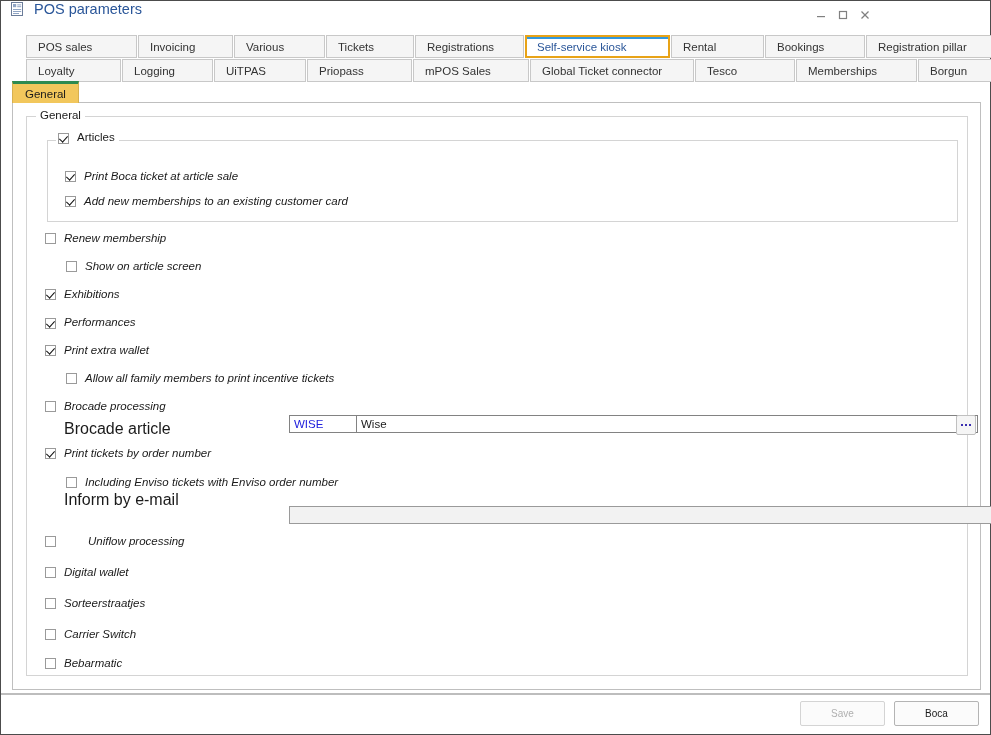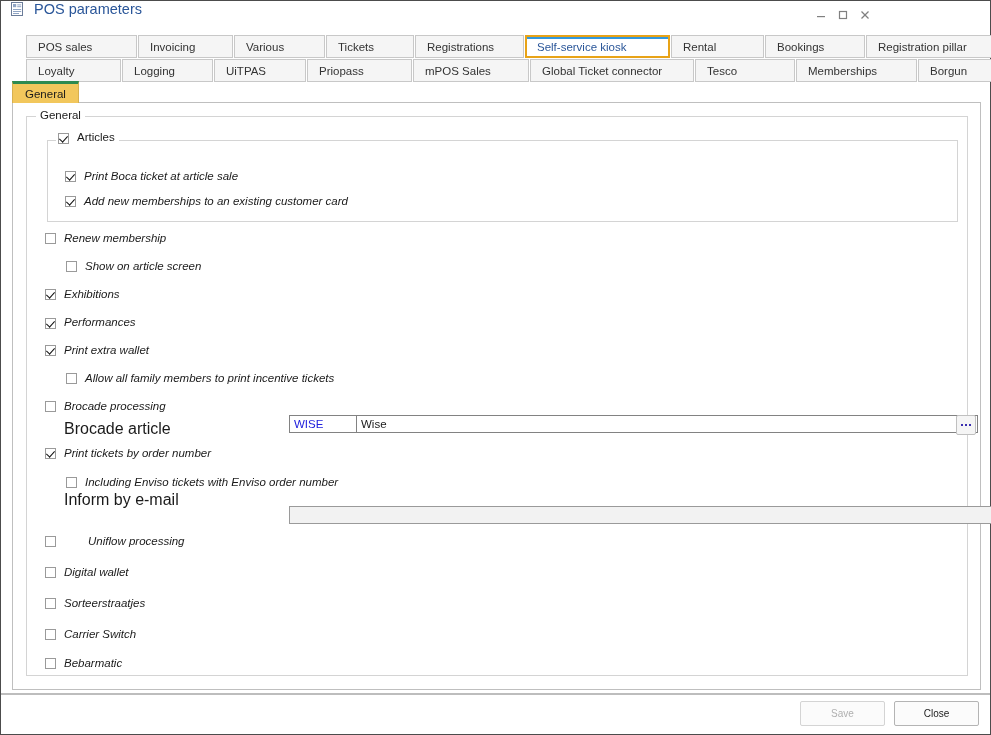--- a/index.html
+++ b/index.html
@@ -504,16 +504,16 @@
       </div>
 
     </div>
   </div>
 
   <div class="footer-sep"></div>
   <div class="btn disabled" id="btn-save">
     <span>Save</span>
   </div>
   <div class="btn" id="btn-close">
-    <span>Close</span>
+    <span>Boca</span>
   </div>
 
 </div>
 
 </body></html>

